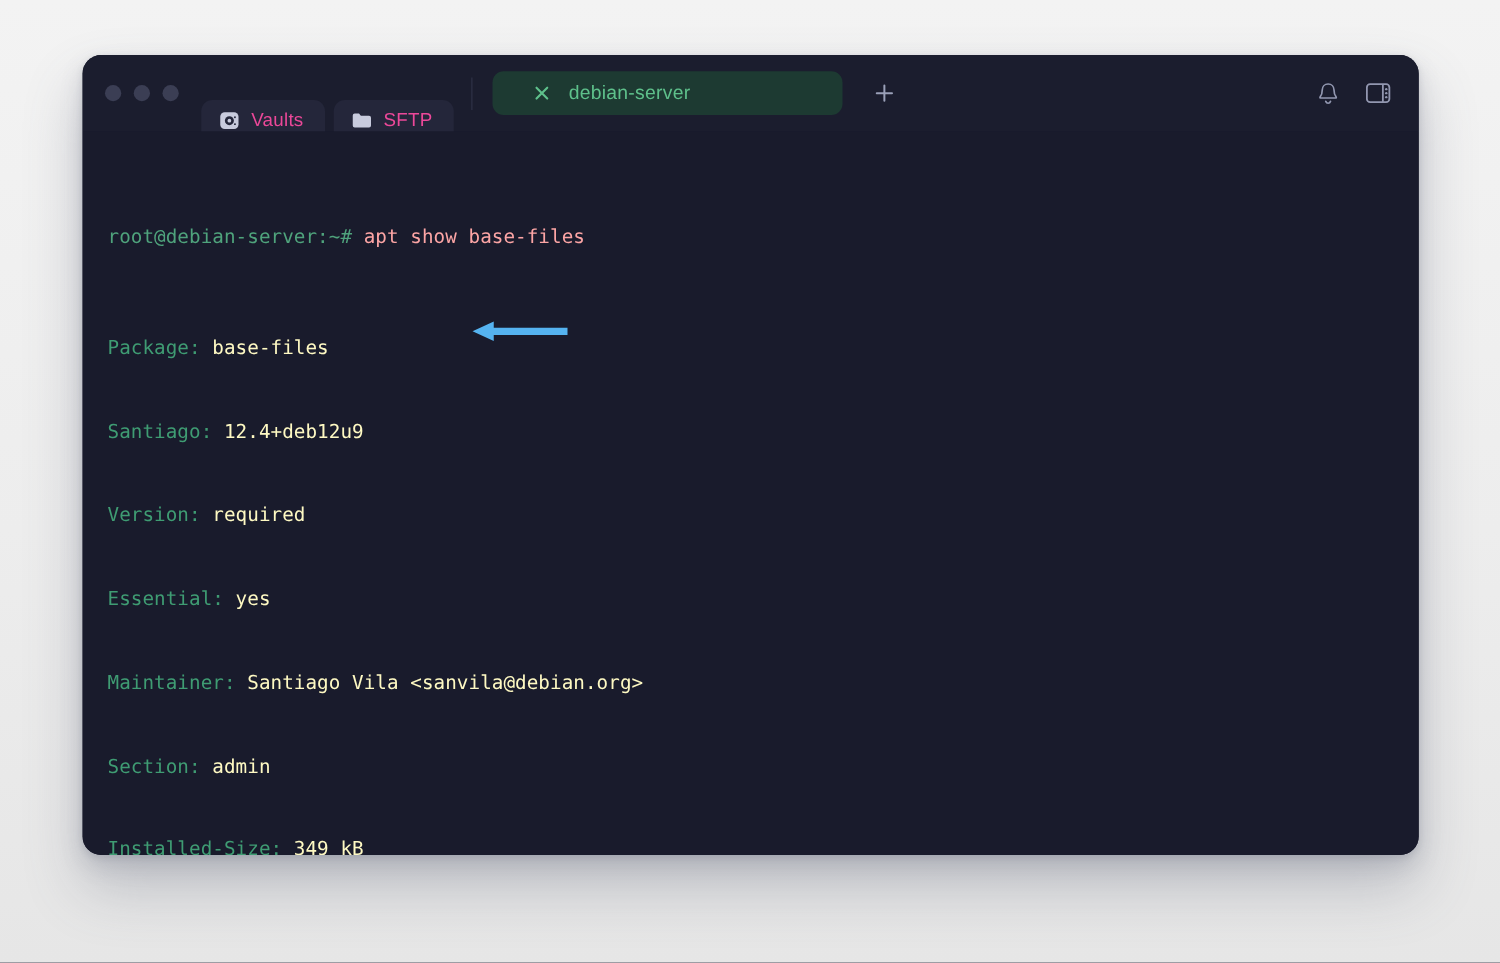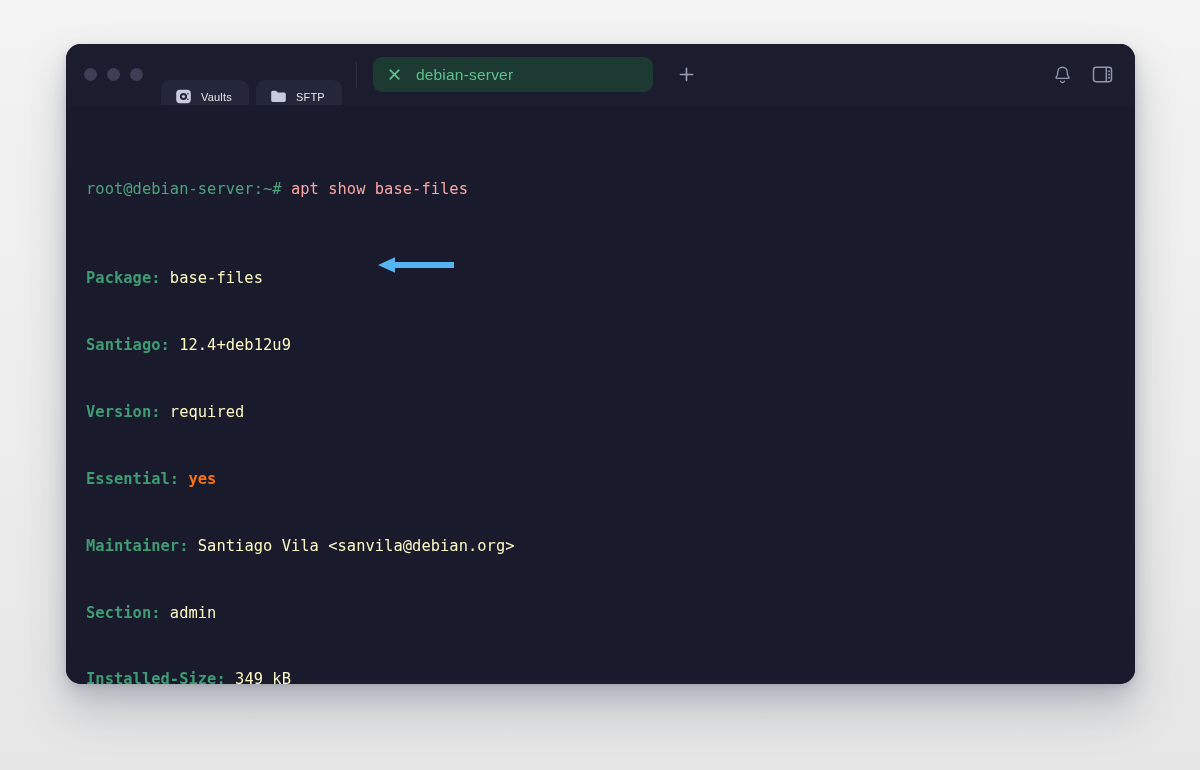--- a/index.html
+++ b/index.html
@@ -70,43 +70,43 @@
   }
 
   .pill {
     display: flex;
     align-items: center;
     gap: 9px;
     height: 34px;
     padding: 0 17px 0 14px;
     border-radius: 9px;
     background: #24263a;
-    color: #e5e5e5;
-    font-size: 11px;
+    color: #ec4899;
+    font-size: 15px;
     letter-spacing: 0.2px;
     white-space: nowrap;
     cursor: default;
     margin-top: 44px;
   }
   .pill .glyph { display: flex; align-items: center; }
 
   .divider {
     width: 1px;
     height: 26px;
     background: #2e3145;
     margin: 0 9px 0 7px;
   }
 
   .tab {
     display: flex;
     align-items: center;
     gap: 14px;
     height: 35px;
     width: 280px;
-    padding: 0 14px;
+    padding: 0 32px;
     border-radius: 9px;
     background: #1d3a32;
     color: #5ec08b;
     font-size: 15.5px;
     letter-spacing: 0.2px;
     cursor: default;
   }
   .tab-close { display: flex; align-items: center; cursor: pointer; }
   .tab-title { flex: 1; overflow: hidden; text-overflow: ellipsis; white-space: nowrap; }
 
@@ -151,23 +151,23 @@
     line-height: 22.3px;
     white-space: pre;
     letter-spacing: 0.05px;
   }
 
   .line { height: 22.3px; }
 
   
   .c-prompt { color: #4fa37c; font-weight: normal; }
   .c-cmd    { color: #fca5a5; }
-  .c-key    { color: #3f9c73; font-weight: bold; }
+  .c-key    { color: #3f9c73; }
   .c-val    { color: #fef9c3; }
-  .c-yes    { color: #f97316; font-weight: bold; }
+  .c-yes    { color: #fef9c3; }
 
   
   .arrow-annot {
     position: absolute;
     left: 310px;
     top: 150px;
     width: 80px;
     height: 20px;
     pointer-events: none;
   }

